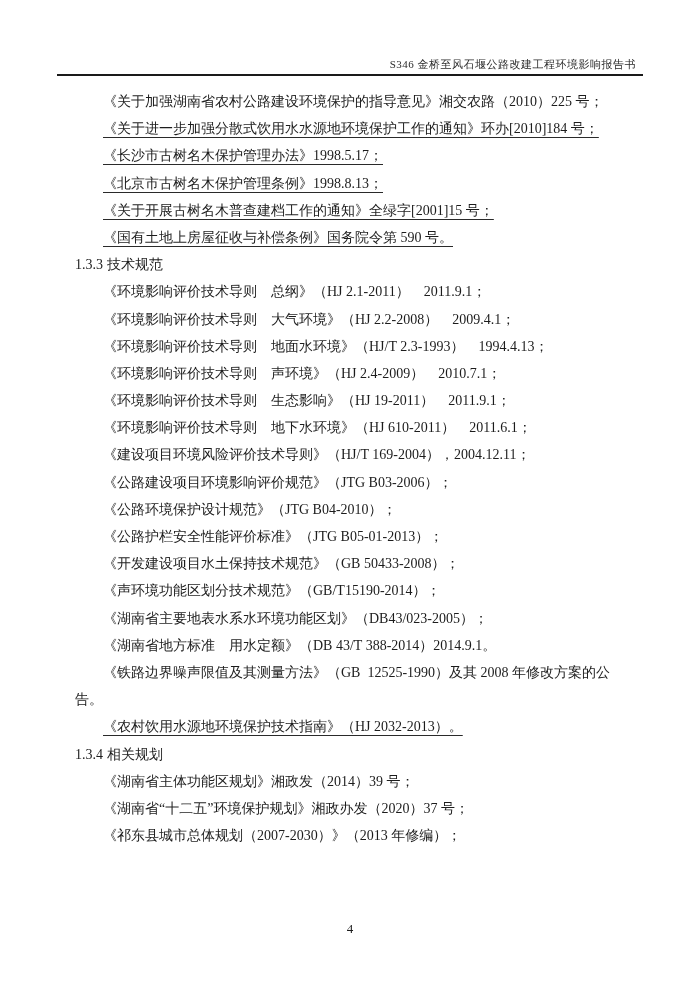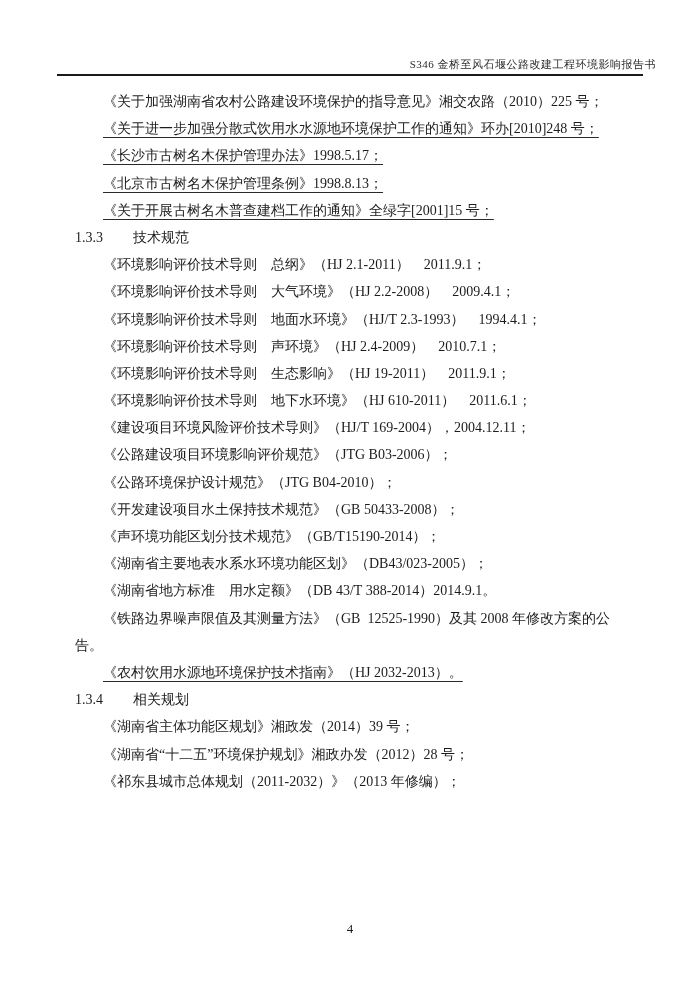--- a/index.html
+++ b/index.html
@@ -12,21 +12,21 @@
     width: 700px;
     height: 990px;
     background: #ffffff;
     overflow: hidden;
     font-family: "Liberation Serif", "DejaVu Serif", serif;
     color: #1c1c1c;
   }
   .header-title {
     position: absolute;
     top: 57px;
-    right: 44px;
+    right: 64px;
     font-size: 11px;
     letter-spacing: 0.5px;
     color: #2a2a2a;
     white-space: pre;
   }
   .header-rule {
     position: absolute;
     top: 74px;
     left: 57px;
     width: 586px;
@@ -51,21 +51,21 @@
   .line .line-text {
     text-decoration: none;
   }
   .line.underlined .line-text {
     text-decoration: underline;
     text-decoration-thickness: 1px;
     text-underline-offset: 4px;
     text-decoration-color: #2a2a2a;
   }
   .heading-title {
-    margin-left: 30px;
+    margin-left: 4px;
   }
   .page-footer {
     position: absolute;
     top: 920px;
     left: 0;
     width: 100%;
     text-align: center;
     font-size: 13px;
     line-height: 18px;
     color: #1c1c1c;
@@ -75,42 +75,44 @@
 <body>
 
 <div class="page">
 
   <div class="header-title">S346 金桥至风石堰公路改建工程环境影响报告书</div>
 
   <div class="header-rule"></div>
 
   <div class="document-body">
       <div class="line indent"><span class="line-text">《关于加强湖南省农村公路建设环境保护的指导意见》湘交农路（2010）225 号；</span></div>
-      <div class="line indent underlined"><span class="line-text">《关于进一步加强分散式饮用水水源地环境保护工作的通知》环办[2010]248 号；</span></div>
+      <div class="line indent underlined"><span class="line-text">《关于进一步加强分散式饮用水水源地环境保护工作的通知》环办[2010]184 号；</span></div>
       <div class="line indent underlined"><span class="line-text">《长沙市古树名木保护管理办法》1998.5.17；</span></div>
       <div class="line indent underlined"><span class="line-text">《北京市古树名木保护管理条例》1998.8.13；</span></div>
       <div class="line indent underlined"><span class="line-text">《关于开展古树名木普查建档工作的通知》全绿字[2001]15 号；</span></div>
+      <div class="line indent underlined"><span class="line-text">《国有土地上房屋征收与补偿条例》国务院令第 590 号。</span></div>
       <div class="line"><span class="heading-number">1.3.3</span><span class="heading-title">技术规范</span></div>
       <div class="line indent"><span class="line-text">《环境影响评价技术导则　总纲》（HJ 2.1-2011）　2011.9.1；</span></div>
       <div class="line indent"><span class="line-text">《环境影响评价技术导则　大气环境》（HJ 2.2-2008）　2009.4.1；</span></div>
-      <div class="line indent"><span class="line-text">《环境影响评价技术导则　地面水环境》（HJ/T 2.3-1993）　1994.4.1；</span></div>
+      <div class="line indent"><span class="line-text">《环境影响评价技术导则　地面水环境》（HJ/T 2.3-1993）　1994.4.13；</span></div>
       <div class="line indent"><span class="line-text">《环境影响评价技术导则　声环境》（HJ 2.4-2009）　2010.7.1；</span></div>
       <div class="line indent"><span class="line-text">《环境影响评价技术导则　生态影响》（HJ 19-2011）　2011.9.1；</span></div>
       <div class="line indent"><span class="line-text">《环境影响评价技术导则　地下水环境》（HJ 610-2011）　2011.6.1；</span></div>
       <div class="line indent"><span class="line-text">《建设项目环境风险评价技术导则》（HJ/T 169-2004），2004.12.11；</span></div>
       <div class="line indent"><span class="line-text">《公路建设项目环境影响评价规范》（JTG B03-2006）；</span></div>
       <div class="line indent"><span class="line-text">《公路环境保护设计规范》（JTG B04-2010）；</span></div>
+      <div class="line indent"><span class="line-text">《公路护栏安全性能评价标准》（JTG B05-01-2013）；</span></div>
       <div class="line indent"><span class="line-text">《开发建设项目水土保持技术规范》（GB 50433-2008）；</span></div>
       <div class="line indent"><span class="line-text">《声环境功能区划分技术规范》（GB/T15190-2014）；</span></div>
       <div class="line indent"><span class="line-text">《湖南省主要地表水系水环境功能区划》（DB43/023-2005）；</span></div>
       <div class="line indent"><span class="line-text">《湖南省地方标准　用水定额》（DB 43/T 388-2014）2014.9.1。</span></div>
       <div class="line indent"><span class="line-text">《铁路边界噪声限值及其测量方法》（GB  12525-1990）及其 2008 年修改方案的公</span></div>
       <div class="line"><span class="line-text">告。</span></div>
       <div class="line indent underlined"><span class="line-text">《农村饮用水源地环境保护技术指南》（HJ 2032-2013）。</span></div>
       <div class="line"><span class="heading-number">1.3.4</span><span class="heading-title">相关规划</span></div>
       <div class="line indent"><span class="line-text">《湖南省主体功能区规划》湘政发（2014）39 号；</span></div>
-      <div class="line indent"><span class="line-text">《湖南省“十二五”环境保护规划》湘政办发（2012）28 号；</span></div>
-      <div class="line indent"><span class="line-text">《祁东县城市总体规划（2011-2032）》（2013 年修编）；</span></div>
+      <div class="line indent"><span class="line-text">《湖南省“十二五”环境保护规划》湘政办发（2020）37 号；</span></div>
+      <div class="line indent"><span class="line-text">《祁东县城市总体规划（2007-2030）》（2013 年修编）；</span></div>
     </div>
 
   <div class="page-footer">4</div>
 
 </div>
 
 </body></html>

